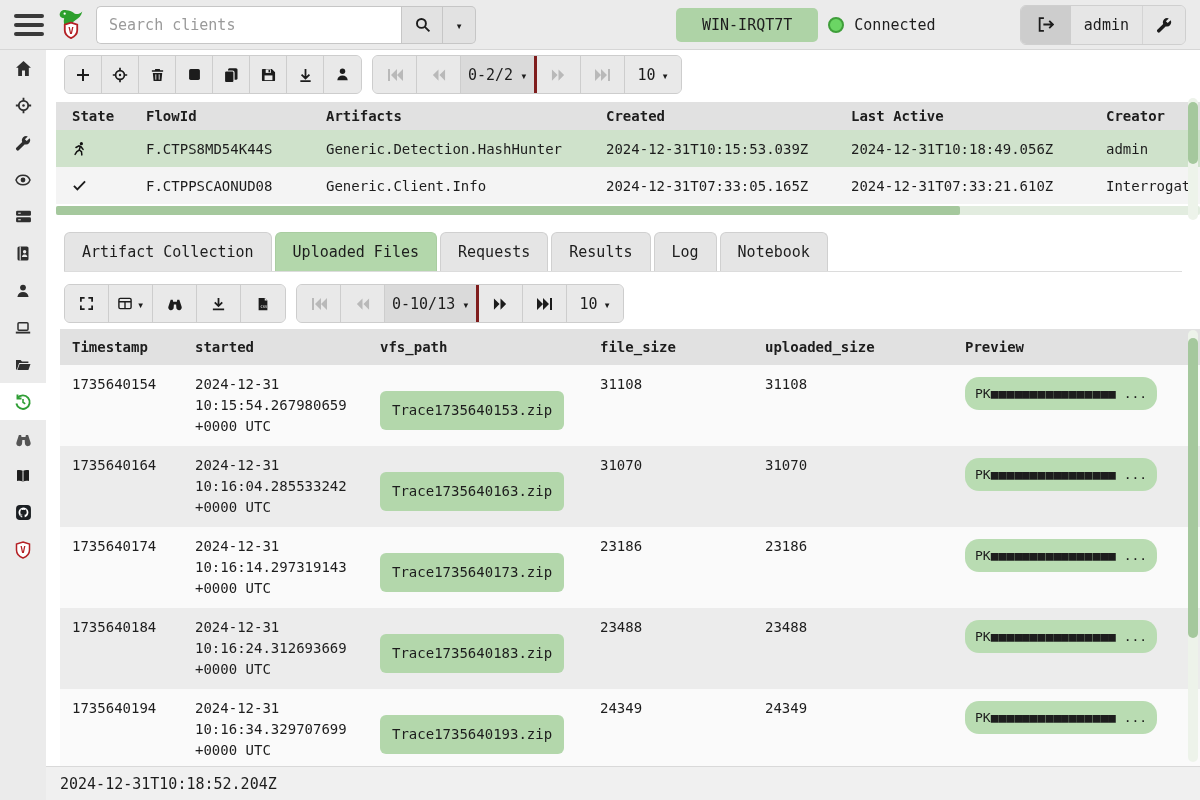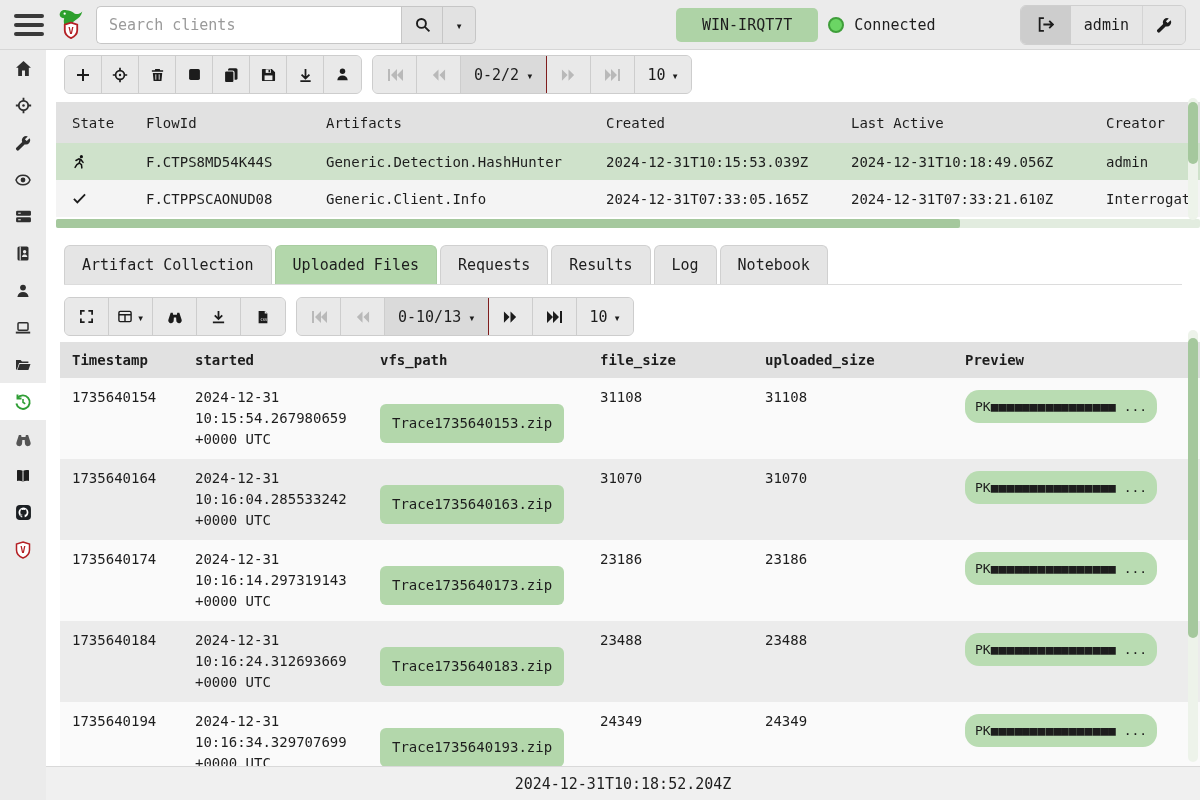--- a/index.html
+++ b/index.html
@@ -41,28 +41,28 @@
   .content{position:absolute;left:46px;top:50px;right:0;bottom:34px;background:#fff;overflow:hidden}
 
   
   .trow{display:flex;align-items:center;gap:10px;margin:5px 0 0 18px}
   .btn-group{display:inline-flex;border:1px solid #cdcdcd;border-radius:6px;overflow:hidden;background:#e9e9e9}
   .tbtn{width:37px;height:37px;display:flex;align-items:center;justify-content:center;
         border-right:1px solid #cdcdcd;background:#e9e9e9;color:#1c1c1c;cursor:pointer;box-sizing:border-box}
   .tbtn:last-child{border-right:none}
   .tbtn.wide{width:44px;gap:4px}
   .tbtn.disabled{color:#b9b9b9}
-  .pg-label{display:flex;align-items:center;gap:7px;padding:0 13px;background:#dadada;
-            border-right:1px solid #7f1d1d;height:37px;cursor:pointer;font-size:15px}
+  .pg-label{display:flex;align-items:center;gap:7px;padding:0 7px;background:#dadada;
+            border-right:3px solid #7f1d1d;height:37px;cursor:pointer;font-size:15px}
   .pg-size{display:flex;align-items:center;gap:6px;padding:0 12px;height:37px;background:#e9e9e9;cursor:pointer;font-size:15px}
 
   
   .ftable{margin:8px 0 0 10px}
   .frow{display:flex;align-items:center;height:37px;background:#f4f4f4}
-  .frow.head{background:#e1e1e1;font-weight:normal;height:41px}
+  .frow.head{background:#e1e1e1;font-weight:bold;height:28px}
   .frow.sel{background:#cfe2cb}
   .fc{padding:0 10px;box-sizing:border-box;white-space:nowrap;overflow:hidden;font-size:14px}
   .c-state{width:80px;padding-left:16px}
   .c-flowid{width:180px}
   .c-art{width:280px}
   .c-created{width:245px}
   .c-last{width:255px}
   .c-creator{flex:1}
   .hscroll{height:9px;background:#e2ecdf;margin:2px 0 0 10px;position:relative;border-radius:2px}
   .hthumb{position:absolute;left:0;top:0;height:100%;width:79%;background:#a5c89d;border-radius:2px;cursor:pointer}
@@ -89,21 +89,21 @@
   
   .vscroll{position:absolute;width:10px;background:#edf3ea;border-radius:5px}
   .vthumb{position:absolute;left:0;width:100%;background:#a5c89d;border-radius:5px;cursor:pointer}
   .vs1{right:2px;top:48px;height:122px}
   .vs1 .vthumb{top:4px;height:62px}
   .vs2{right:2px;top:280px;height:432px}
   .vs2 .vthumb{top:8px;height:300px}
 
   
   .statusbar{position:absolute;left:46px;right:0;bottom:0;height:34px;background:#f0f0f0;
-             border-top:1px solid #d9d9d9;display:flex;align-items:center;justify-content:center;
+             border-top:1px solid #d9d9d9;display:flex;align-items:center;justify-content:flex-start;
              padding:0 14px;box-sizing:border-box;font-size:15px;z-index:6}
 </style>
 </head>
 <body>
 
 <div class="app">
 
   <div class="navbar">
     <div class="hamburger">
         <span></span>

